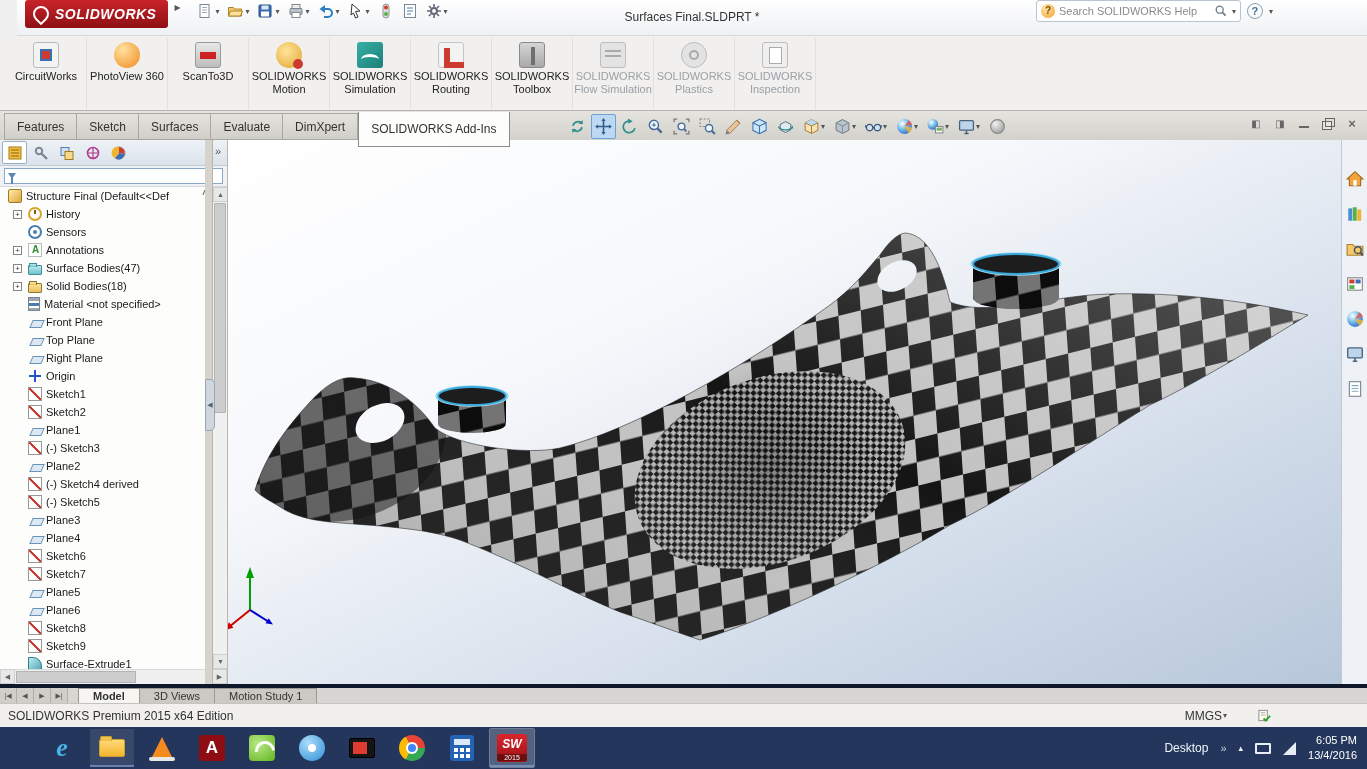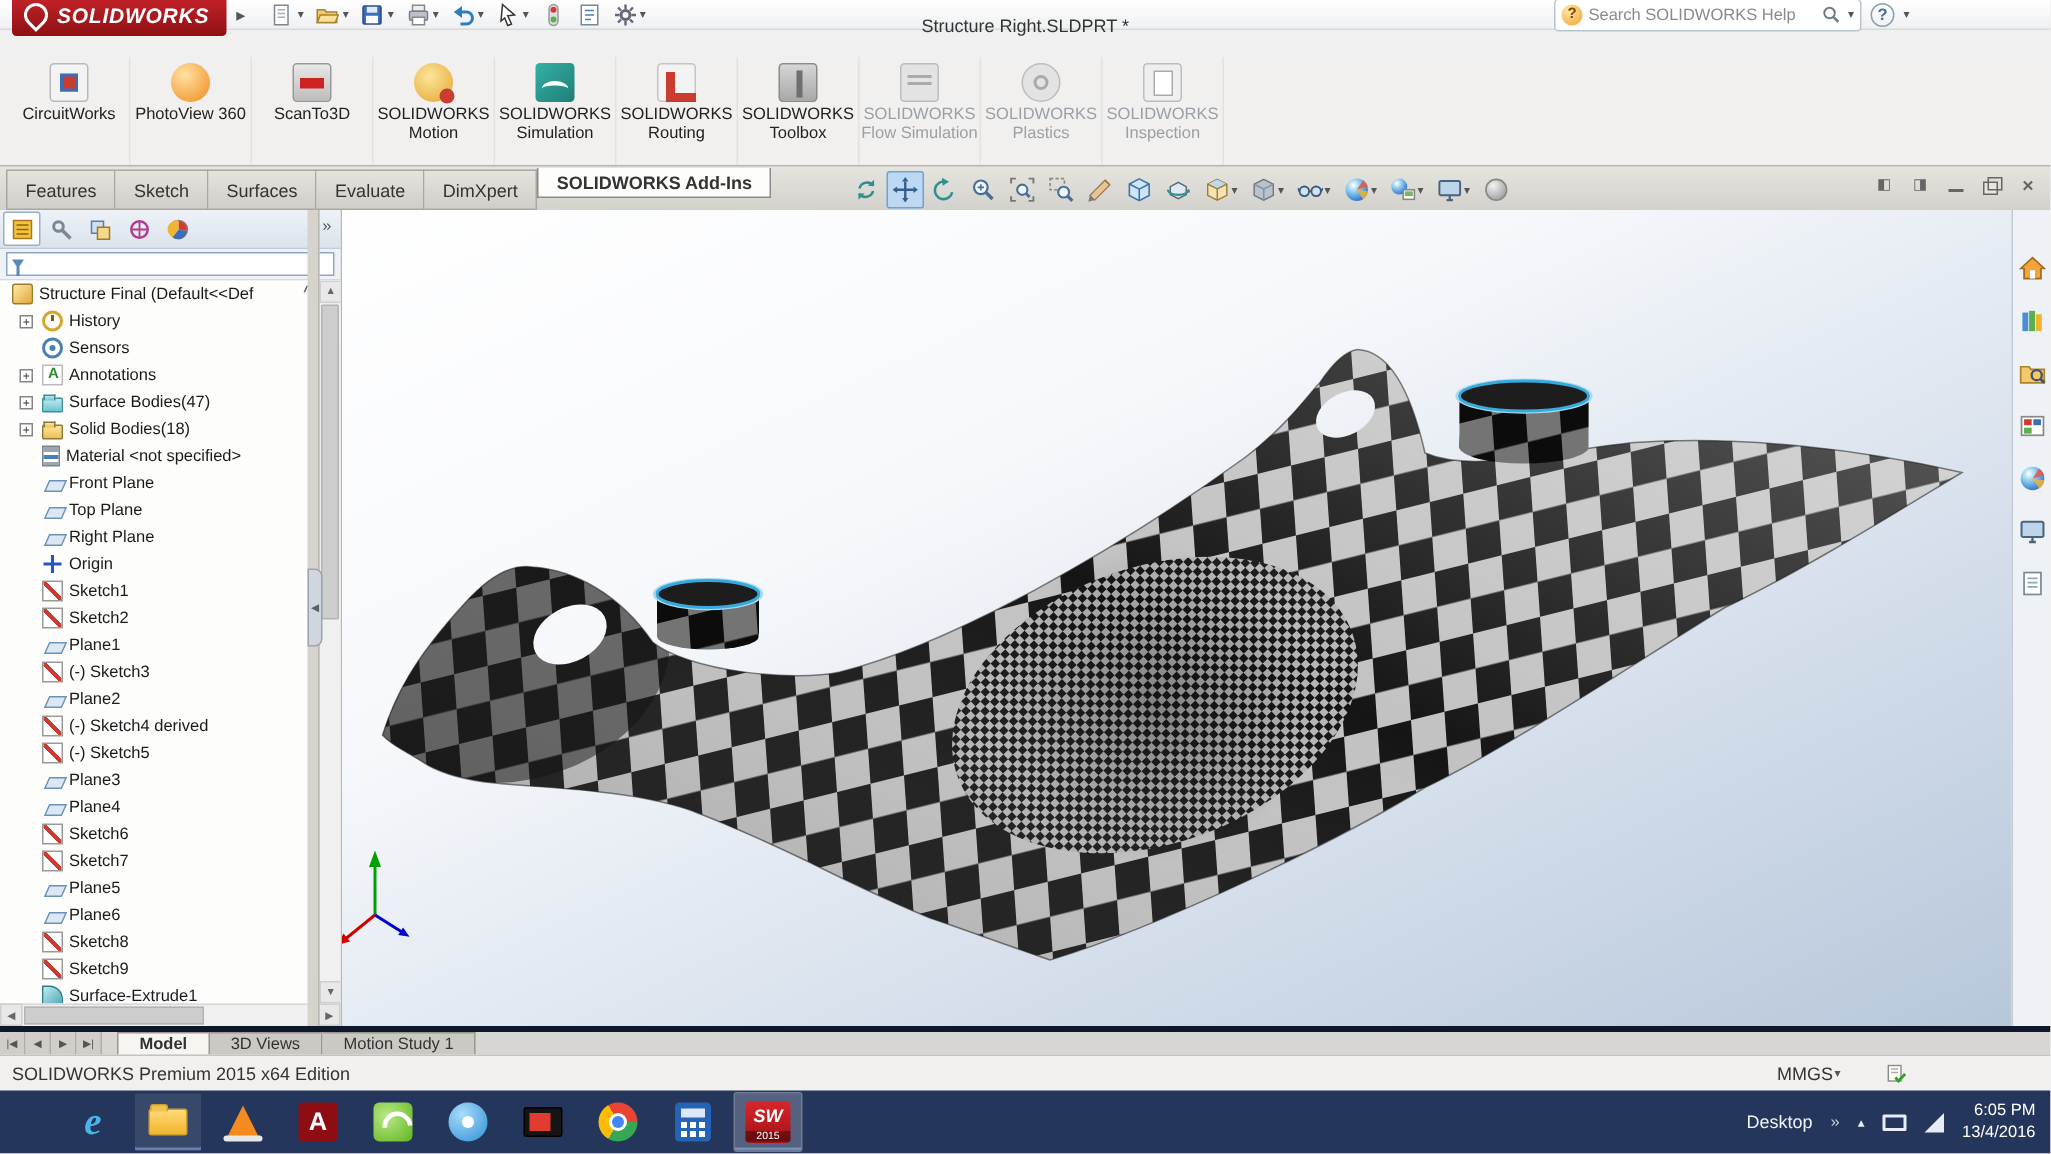--- a/index.html
+++ b/index.html
@@ -1,21 +1,21 @@
 <!DOCTYPE html>
 <html><head>
 <meta charset="utf-8">
 <style>
 *{margin:0;padding:0;box-sizing:border-box}
 html,body{width:1367px;height:769px;overflow:hidden}
 body{font-family:"Liberation Sans",sans-serif;font-size:12px;color:#222;background:#f0f0f0;position:relative}
 .screen{position:absolute;inset:0;width:1367px;height:769px;overflow:hidden}
 
 
-.titlebar{position:absolute;left:0;top:0;right:0;height:20px;background:linear-gradient(#ffffff,#eef0f3);border-bottom:1px solid #d9d9d9;display:flex;align-items:center;padding:0 8px;z-index:5}
+.titlebar{position:absolute;left:17px;top:0;right:0;height:36px;background:linear-gradient(#ffffff,#eef0f3);border-bottom:1px solid #d9d9d9;display:flex;align-items:flex-start;padding:0 8px;z-index:5}
 .logo{height:28px;display:flex;align-items:center;gap:6px;padding:0 12px 0 8px;background:linear-gradient(#c8242a,#8e1014);border-radius:3px;color:#fff}
 .ds-mark{width:16px;height:16px;border:2px solid #fff;border-radius:50% 50% 50% 0;transform:rotate(-45deg)}
 .logo-text{font-weight:bold;font-size:14px;letter-spacing:.5px;font-style:italic}
 .menu-arrow{width:14px;margin:0 6px;color:#555}.menu-arrow::before{content:'▸'}
 .qat{display:flex;align-items:center;gap:2px}
 .qbtn{display:flex;align-items:center;gap:2px;padding:3px 3px;border-radius:2px}
 .qi svg{width:16px;height:16px;display:block}
 .caret{font-size:8px;color:#555}.caret::before{content:'▾'}
 .doc-title{position:absolute;left:50%;transform:translateX(-50%);top:10px;font-size:12px;color:#333;white-space:nowrap}
 .tb-right{margin-left:auto;display:flex;align-items:center;gap:6px;margin-right:86px}
@@ -55,21 +55,21 @@
 .ai-plastics{background:#e3e3e3;border-radius:50%;border:1px solid #bdbdbd}
 .ai-plastics::after{content:'';position:absolute;inset:7px;border:2px solid #aaa;border-radius:50%}
 .ai-inspection{background:#efefef;border:1px solid #bdbdbd}
 .ai-inspection::after{content:'';position:absolute;left:6px;top:4px;width:11px;height:15px;background:#fff;border:1px solid #aaa}
 
 
 .cmdrow{position:absolute;left:0;top:110px;right:0;height:30px;background:linear-gradient(#e6e4df,#d3d1cb);border-top:1px solid #b5b3ad;z-index:4}
 .ctabs{position:absolute;left:4px;bottom:0;display:flex;height:27px}
 .ctab{padding:0 12px;display:flex;align-items:center;font-size:12px;color:#333;background:linear-gradient(#e5e3de,#d0cec8);border:1px solid #a9a79f;border-left:none;cursor:default}
 .ctab:first-child{border-left:1px solid #a9a79f}
-.ctab.active{background:#fdfdfb;font-weight:bold;border:1px solid #8c8c8c;border-top:none;margin-top:-1px;height:20px}
+.ctab.active{background:#fdfdfb;font-weight:normal;border:1px solid #8c8c8c;border-top:none;margin-top:-1px;height:35px}
 .headsup{position:absolute;left:565px;top:3px;display:flex;align-items:center;gap:1px}
 .hbtn{display:flex;align-items:center;gap:1px;padding:3px;border:1px solid transparent;border-radius:2px}
 .hbtn svg{width:17px;height:17px;display:block}
 .hbtn.active{background:#bcd8f3;border-color:#6ba3d6}
 .wcs{position:absolute;right:8px;top:7px;display:flex;gap:10px;align-items:center}
 .wc{width:14px;height:12px;position:relative;color:#666;font-size:10px;line-height:12px;text-align:center}
 .wc-pane-collapse::before{content:'◧'}
 .wc-pane-expand::before{content:'◨'}
 .wc-minimize::before{content:'';position:absolute;left:2px;right:2px;bottom:2px;height:2px;background:#666}
 .wc-restore::before{content:'';position:absolute;left:1px;top:3px;width:8px;height:7px;border:1px solid #666;background:#e8e6e1}
@@ -455,21 +455,21 @@
         </div>
         <div class="qbtn">
           <span class="qi">
             <svg viewBox="0 0 16 16">
               <use href="#q-options" xlink:href="#q-options"></use>
             </svg>
           </span>
           <span class="caret"></span>
         </div>
       </div>
-    <div class="doc-title">Structure Right.SLDPRT *</div>
+    <div class="doc-title">Surfaces Final.SLDPRT *</div>
     <div class="tb-right">
       <div class="search">
         <span class="help-orb"></span>
         <input type="text" placeholder="Search SOLIDWORKS Help" style="">
         <svg viewBox="0 0 16 16">
             <use href="#q-mag" xlink:href="#q-mag"></use>
           </svg>
         <span class="caret"></span>
       </div>
       <span class="help-circ"></span>

